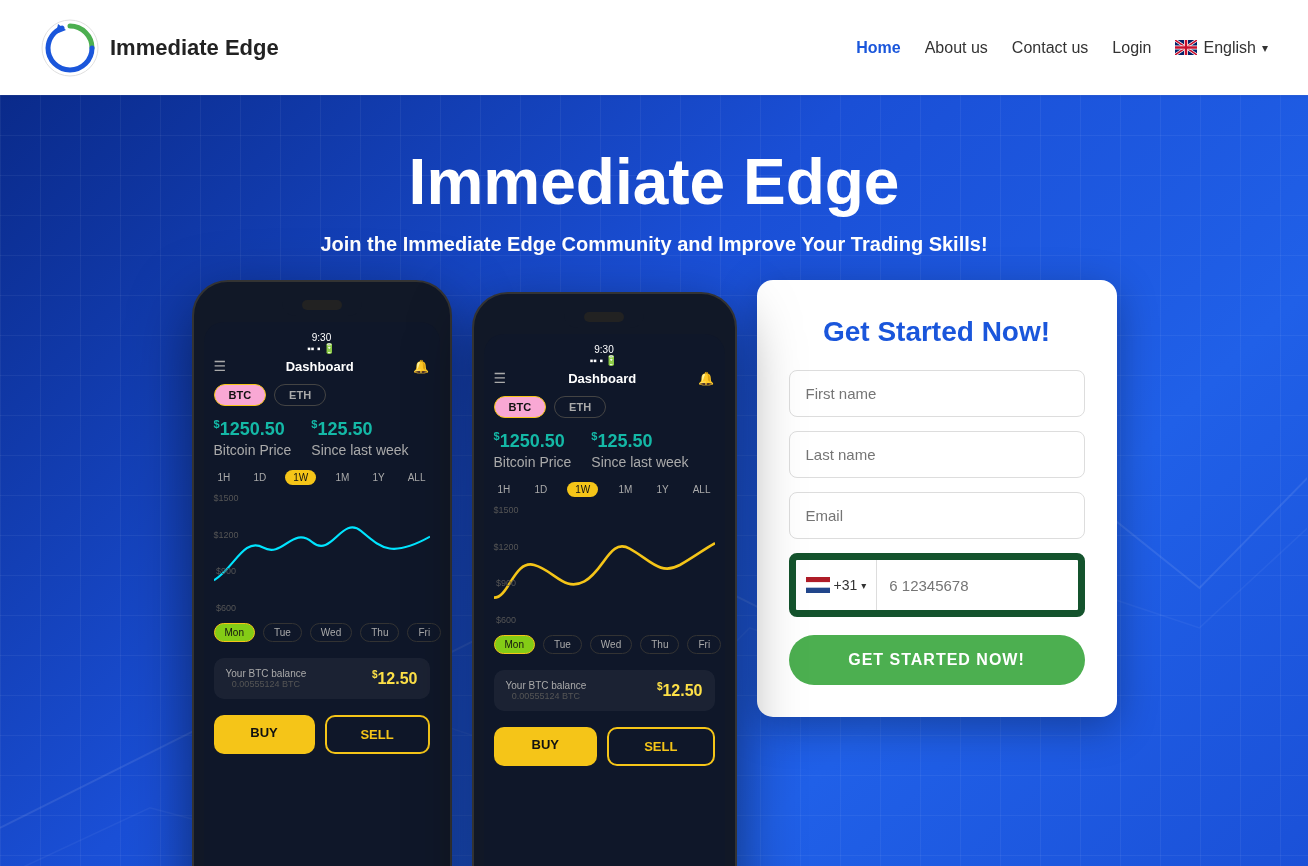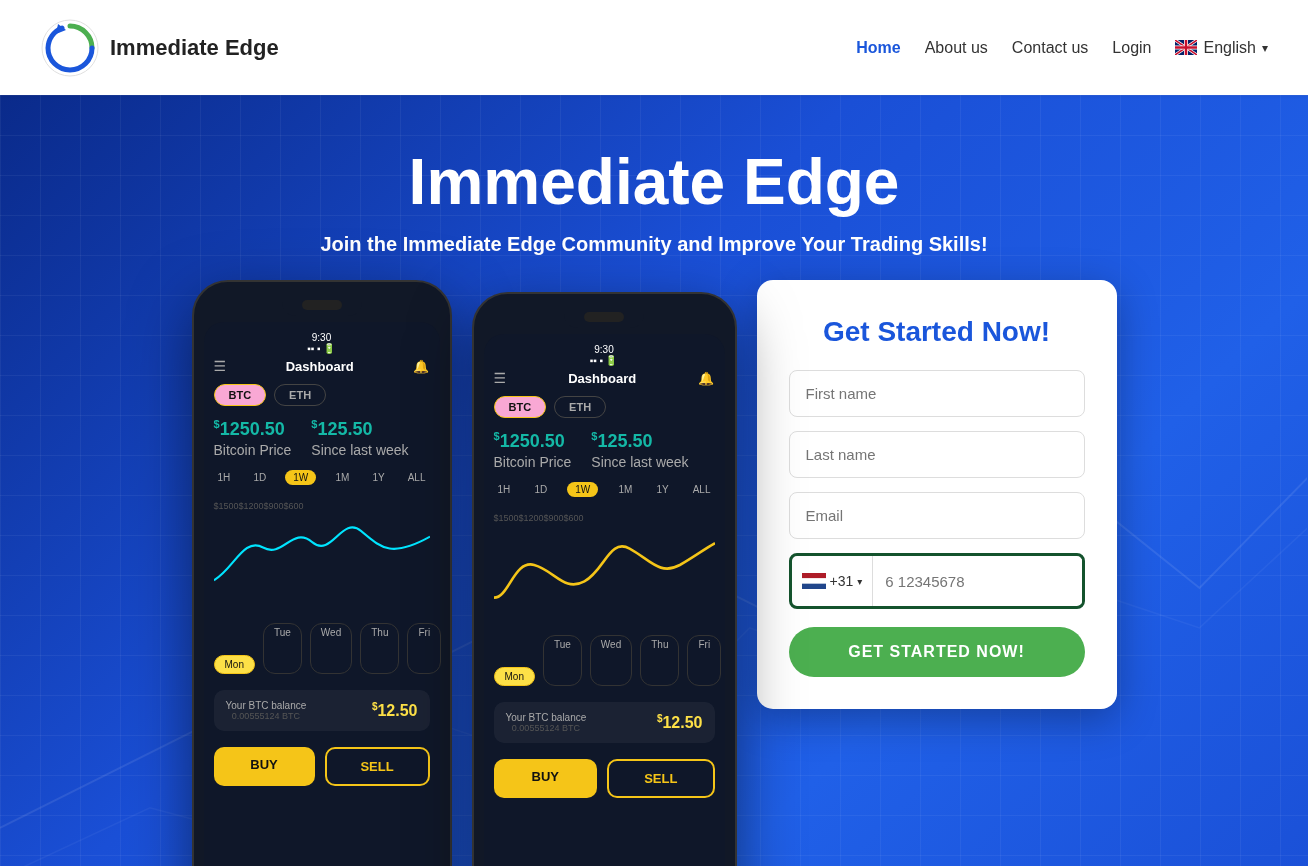--- a/index.html
+++ b/index.html
@@ -240,41 +240,43 @@
     }
 
     .chart-area {
       height: 120px;
       position: relative;
       margin-bottom: 10px;
     }
     .chart-labels {
       position: absolute;
       left: 0;
-      top: 8px;
+      top: 0;
       bottom: 0;
       display: flex;
+      flex-direction: column;
       justify-content: space-between;
+      text-align: center;
     }
     .chart-label { font-size: 9px; color: #555; }
 
     .days-row {
       display: flex;
       gap: 8px;
       margin-bottom: 16px;
     }
     .day-pill {
       padding: 3px 10px;
       border-radius: 12px;
       font-size: 10px;
       color: #aaa;
       border: 1px solid #333;
       background: transparent;
     }
-    .day-pill.active { background: #fde047; color: #111; border-color: #f5c518; margin-top: 32px; }
+    .day-pill.active { background: #84cc16; color: #111; border-color: #f5c518; }
 
     .balance-row {
       background: rgba(255,255,255,0.05);
       border-radius: 10px;
       padding: 10px 12px;
       display: flex;
       justify-content: space-between;
       align-items: center;
       margin-bottom: 16px;
       text-align: center;
@@ -324,21 +326,21 @@
       border-radius: 8px;
       font-size: 15px;
       color: #999;
       margin-bottom: 14px;
       outline: none;
       background: #fff;
     }
     .phone-input-row {
       display: flex;
       align-items: center;
-      border: 3px solid #14532d;
+      border: 7px solid #14532d;
       border-radius: 8px;
       margin-bottom: 18px;
       overflow: hidden;
       background: #fff;
     }
     .phone-flag {
       display: flex;
       align-items: center;
       gap: 4px;
       padding: 0 10px;

